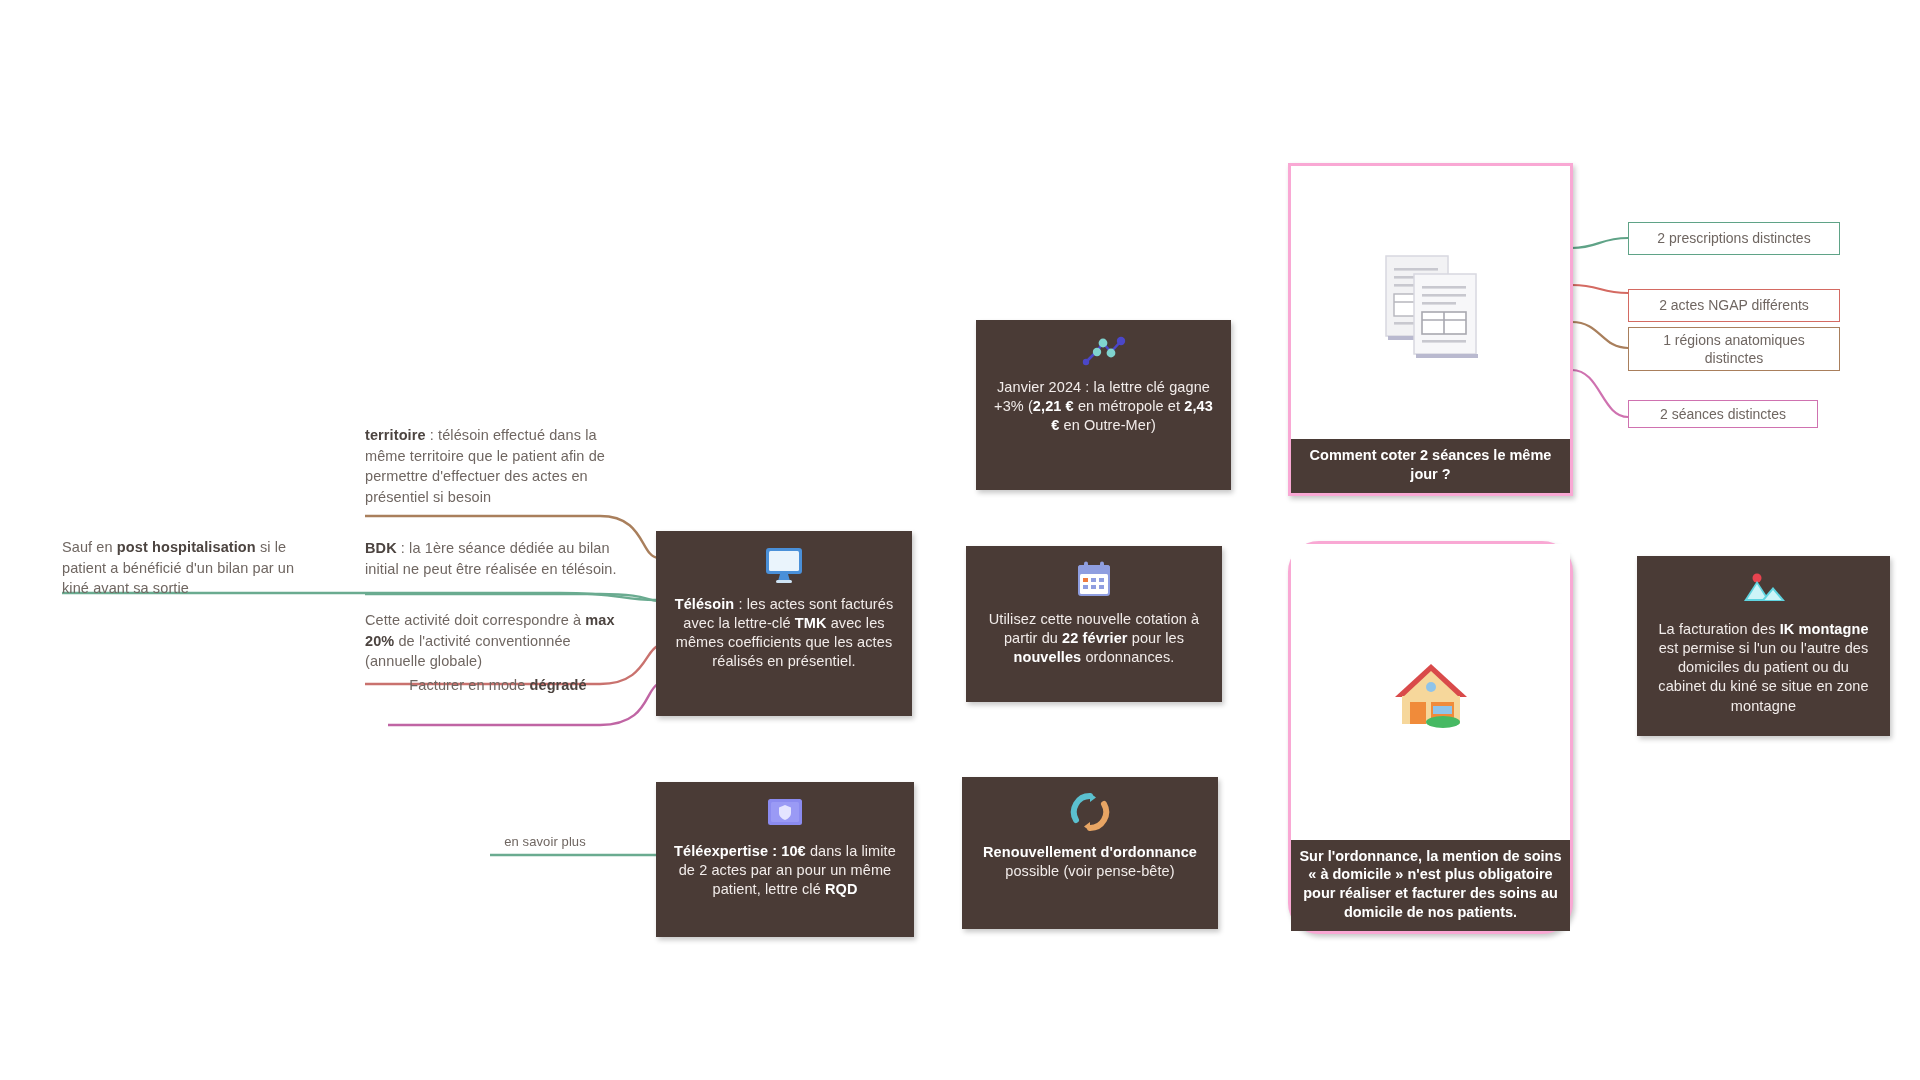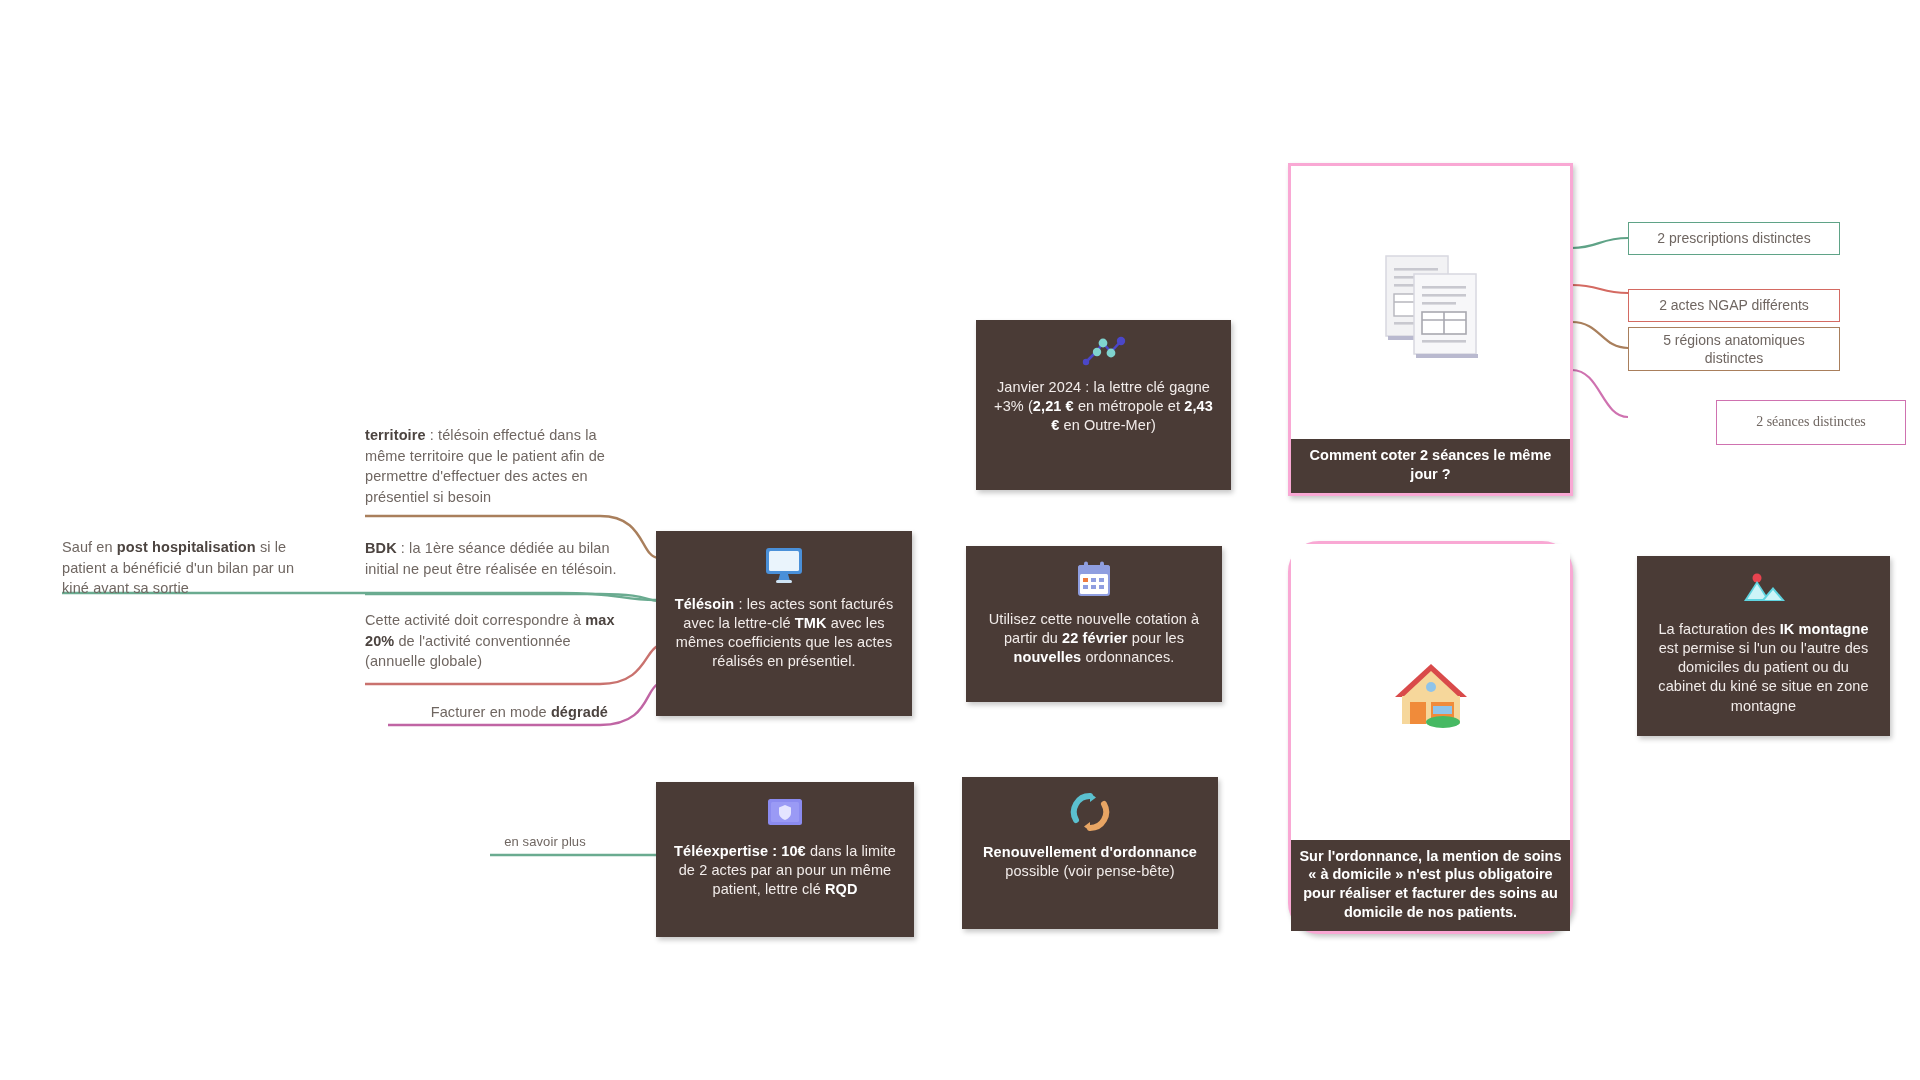--- a/index.html
+++ b/index.html
@@ -166,23 +166,23 @@
     <div class="caption">Comment coter 2 séances le même jour ?</div>
   </div>
 
   <div class="pill" style="left:1628px; top:222px; width:212px; height:33px; border-color:#5fa387;">
     <span>2 prescriptions distinctes</span>
   </div>
   <div class="pill" style="left:1628px; top:277px; width:212px; height:33px; border-color:#d46a62;margin-top:12px;">
     <span>2 actes NGAP différents</span>
   </div>
   <div class="pill" style="left:1628px; top:327px; width:212px; height:44px; border-color:#a97f5c;">
-    <span>5 régions anatomiques distinctes</span>
-  </div>
-  <div class="pill" style="left:1716px; top:400px; width:190px; height:45px; border-color:#cf72b0;font-family:Liberation Serif, serif;">
+    <span>1 régions anatomiques distinctes</span>
+  </div>
+  <div class="pill" style="left:1628px; top:400px; width:190px; height:28px; border-color:#cf72b0;">
     <span>2 séances distinctes</span>
   </div>
 
   <div class="note" style="left:976px; top:320px; width:255px; height:170px;">
     <span class="emoji">
       <svg class="glyph" width="48" height="34" viewBox="0 0 48 34">
         <line x1="6" y1="28" x2="17" y2="17" stroke="#4b47c8" stroke-width="2.6"></line>
         <line x1="17" y1="17" x2="23" y2="9" stroke="#4b47c8" stroke-width="2.6"></line>
         <line x1="23" y1="9" x2="31" y2="18" stroke="#4b47c8" stroke-width="2.6"></line>
         <line x1="31" y1="18" x2="41" y2="7" stroke="#4b47c8" stroke-width="2.6"></line>
@@ -290,21 +290,21 @@
   </div>
 
   <div class="textblock" style="left:365px; top:538px; width:258px;">
     <span><b>BDK</b><span> : la 1ère séance dédiée au bilan initial ne peut être réalisée en télésoin.</span></span>
   </div>
 
   <div class="textblock" style="left:365px; top:610px; width:250px;">
     <span><span>Cette activité doit correspondre à </span><b>max 20%</b><span> de l'activité conventionnée (annuelle globale)</span></span>
   </div>
 
-  <div class="textblock center" style="left:388px; top:702px; width:220px;text-align:right;">
+  <div class="textblock center" style="left:388px; top:675px; width:220px;">
     <span><span>Facturer en mode </span><b>dégradé</b></span>
   </div>
 
   <div class="textblock center" style="left:490px; top:833px; width:110px; font-size:13px;">
     <span><span>en savoir plus</span></span>
   </div>
 
 </div>
 
 </body></html>

